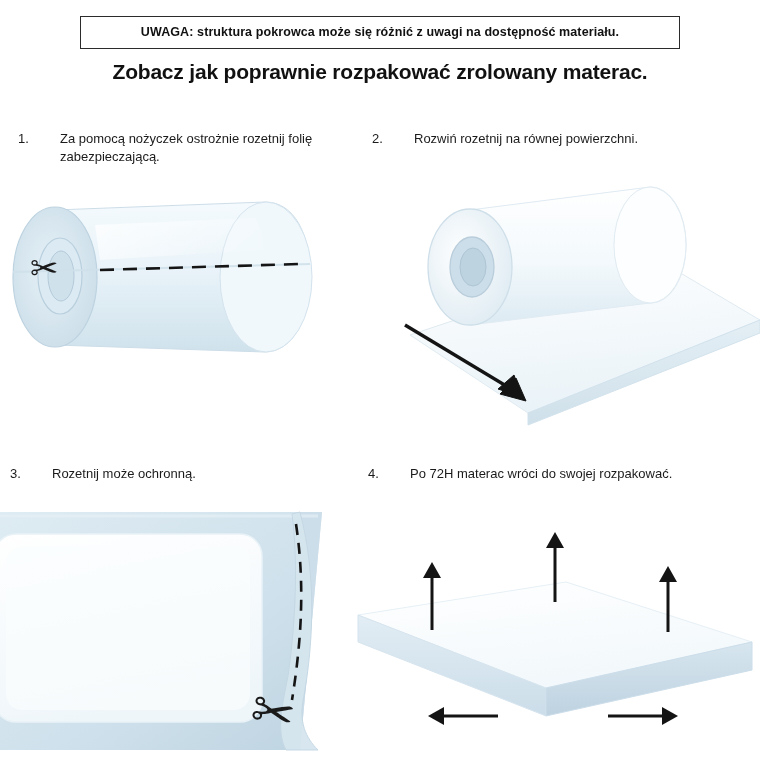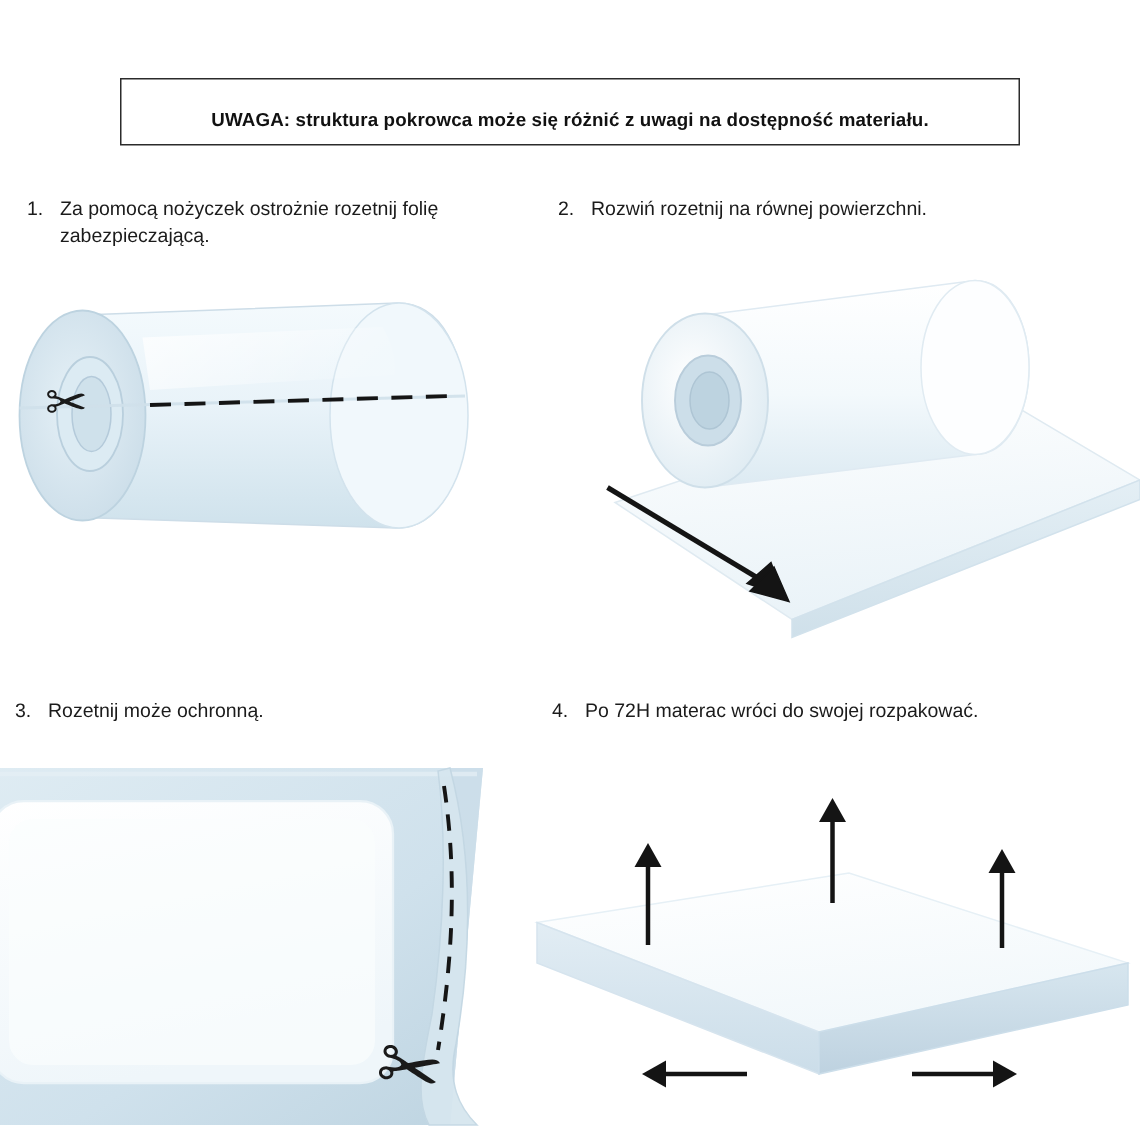--- a/index.html
+++ b/index.html
@@ -24,25 +24,24 @@
   
   .notice {
     position: absolute;
     left: 80px;
     top: 16px;
     width: 600px;
     box-sizing: border-box;
     border: 1px solid #2b2b2b;
     background: #ffffff;
     text-align: center;
-    padding: 20px 6px 9px 6px;
+    padding: 8px 6px 9px 6px;
     font-size: 12.5px;
     font-weight: bold;
     letter-spacing: 0.1px;
-    margin-top: 36px;
   }
 
   
   .heading {
     position: absolute;
     left: 0;
     top: 60px;
     width: 760px;
     text-align: center;
     font-size: 21px;
@@ -58,21 +57,21 @@
     color: #1b1b1b;
   }
   .step-caption .num {
     position: absolute;
     left: 0;
     top: 0;
     width: 22px;
   }
   .step-caption .txt {
     display: block;
-    margin-left: 22px;
+    margin-left: 42px;
   }
 
   #cap1 { left: 18px;  top: 130px; width: 320px; }
   #cap2 { left: 372px; top: 130px; width: 340px; }
   #cap3 { left: 10px;  top: 465px; width: 320px; }
   #cap4 { left: 368px; top: 465px; width: 350px; }
 
   
   .panel { position: absolute; }
   #panel1 { left: 0;   top: 180px; width: 340px; height: 200px; }
@@ -89,20 +88,21 @@
     color: #1a1a1a;
   }
 </style>
 </head>
 <body>
 
 <div class="page">
 
   <div class="notice">UWAGA: struktura pokrowca może się różnić z uwagi na dostępność materiału.</div>
 
+  <div class="heading">Zobacz jak poprawnie rozpakować zrolowany materac.</div>
 
   <div class="step-caption" id="cap1">
     <span class="num">1.</span>
     <span class="txt">Za pomocą nożyczek ostrożnie rozetnij folię zabezpieczającą.</span>
   </div>
 
   <div class="step-caption" id="cap2">
     <span class="num">2.</span>
     <span class="txt">Rozwiń rozetnij na równej powierzchni.</span>
   </div>

